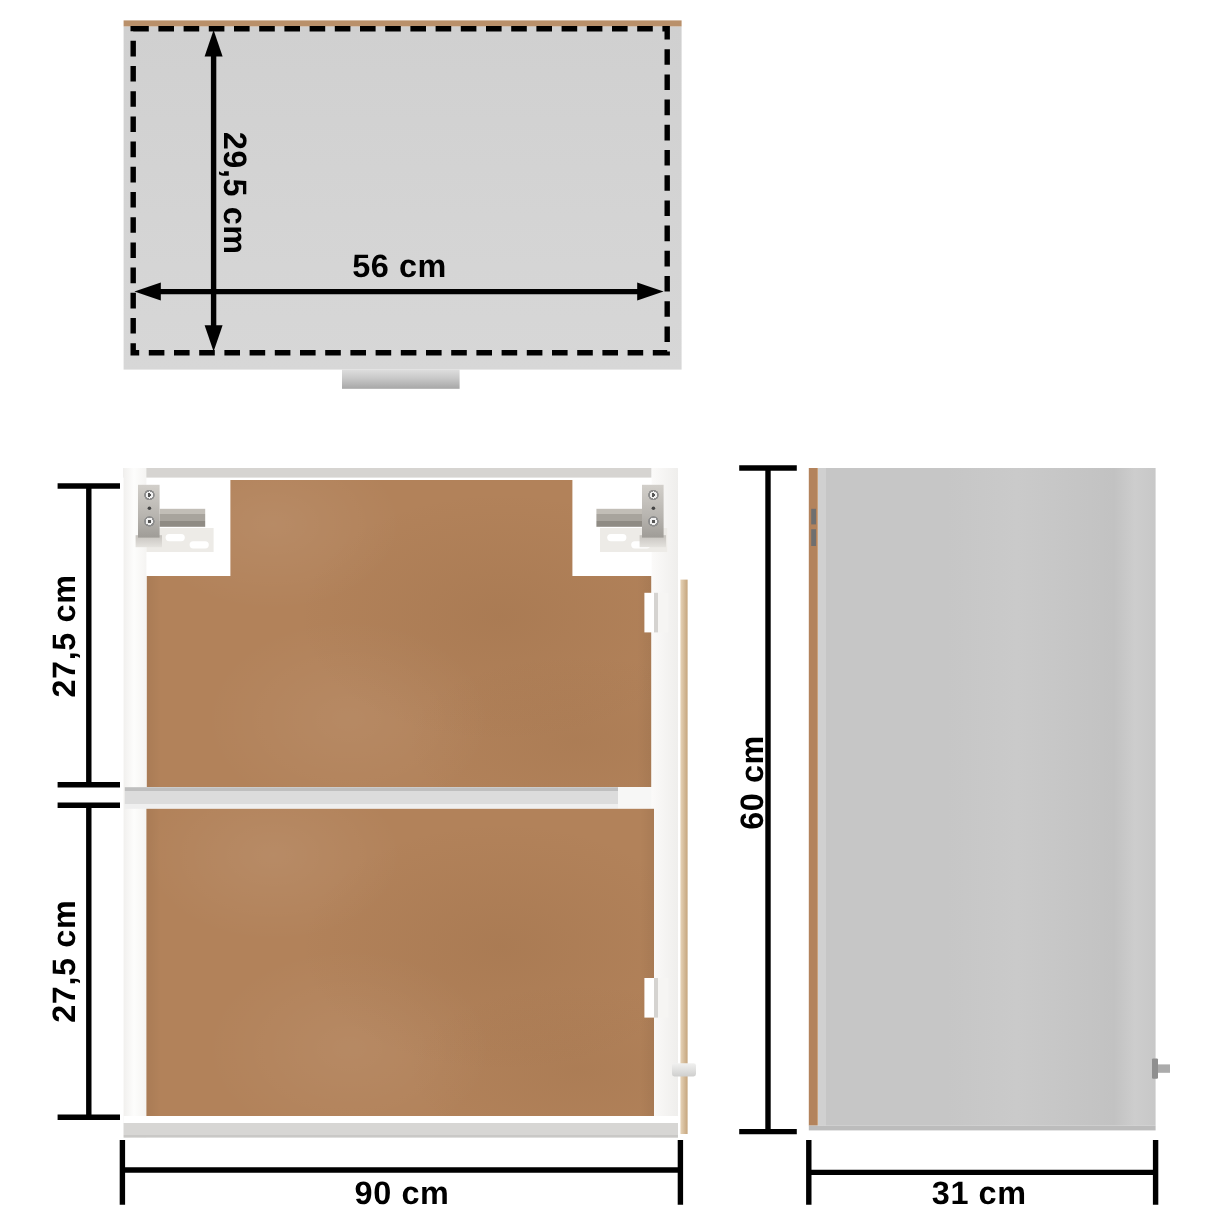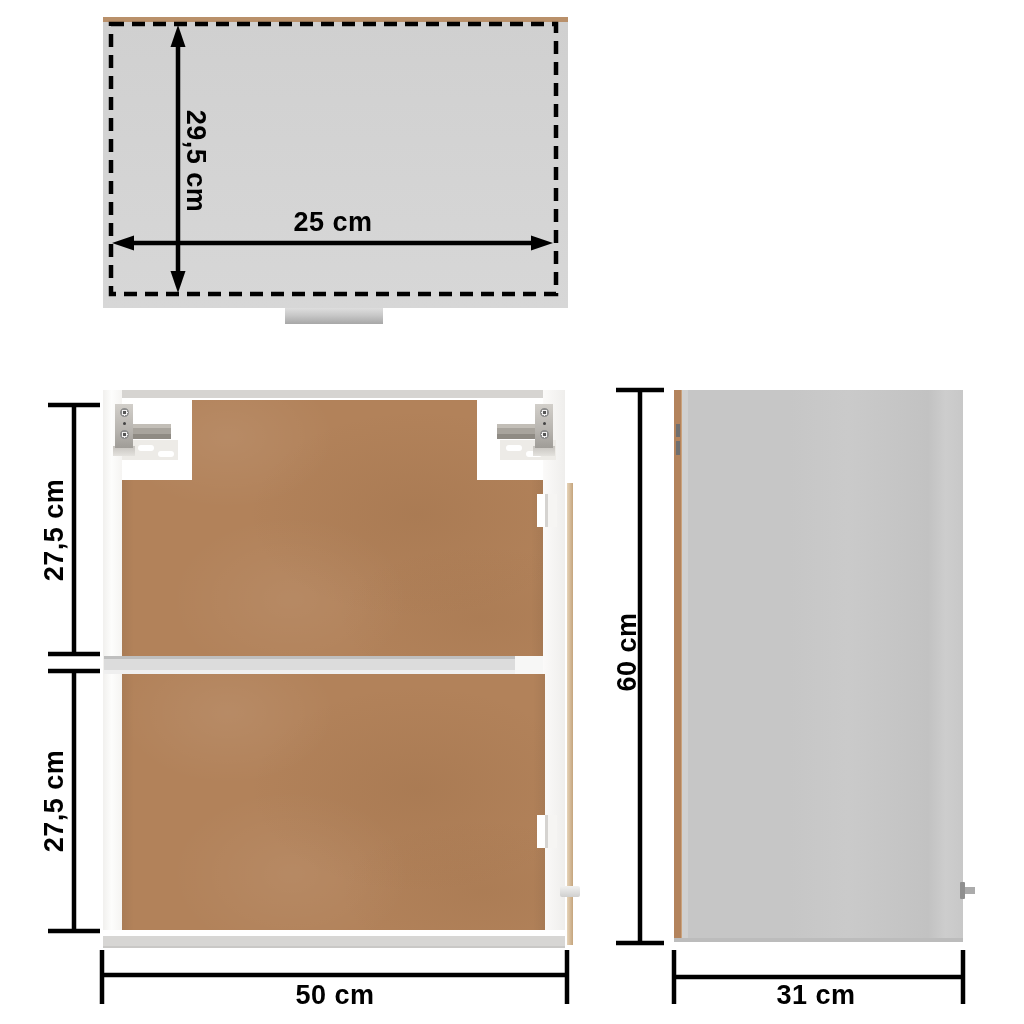--- a/index.html
+++ b/index.html
@@ -177,19 +177,19 @@
       <line x1="616" y1="943" x2="664" y2="943"></line>
     </g>
     <g stroke="#000" stroke-width="4.5">
       <line x1="674" y1="950" x2="674" y2="1004"></line>
       <line x1="674" y1="977" x2="963" y2="977"></line>
       <line x1="963" y1="950" x2="963" y2="1004"></line>
     </g>
   </svg>
 
   <div class="dim-label rot-cw" id="label-top-depth">29,5 cm</div>
-  <div class="dim-label center" id="label-top-width">25 cm</div>
+  <div class="dim-label center" id="label-top-width">56 cm</div>
   <div class="dim-label rot-ccw" id="label-front-upper">27,5 cm</div>
   <div class="dim-label rot-ccw" id="label-front-lower">27,5 cm</div>
-  <div class="dim-label center" id="label-front-width">50 cm</div>
+  <div class="dim-label center" id="label-front-width">90 cm</div>
   <div class="dim-label rot-ccw" id="label-side-height">60 cm</div>
   <div class="dim-label center" id="label-side-depth">31 cm</div>
 </div>
 
 </body></html>

